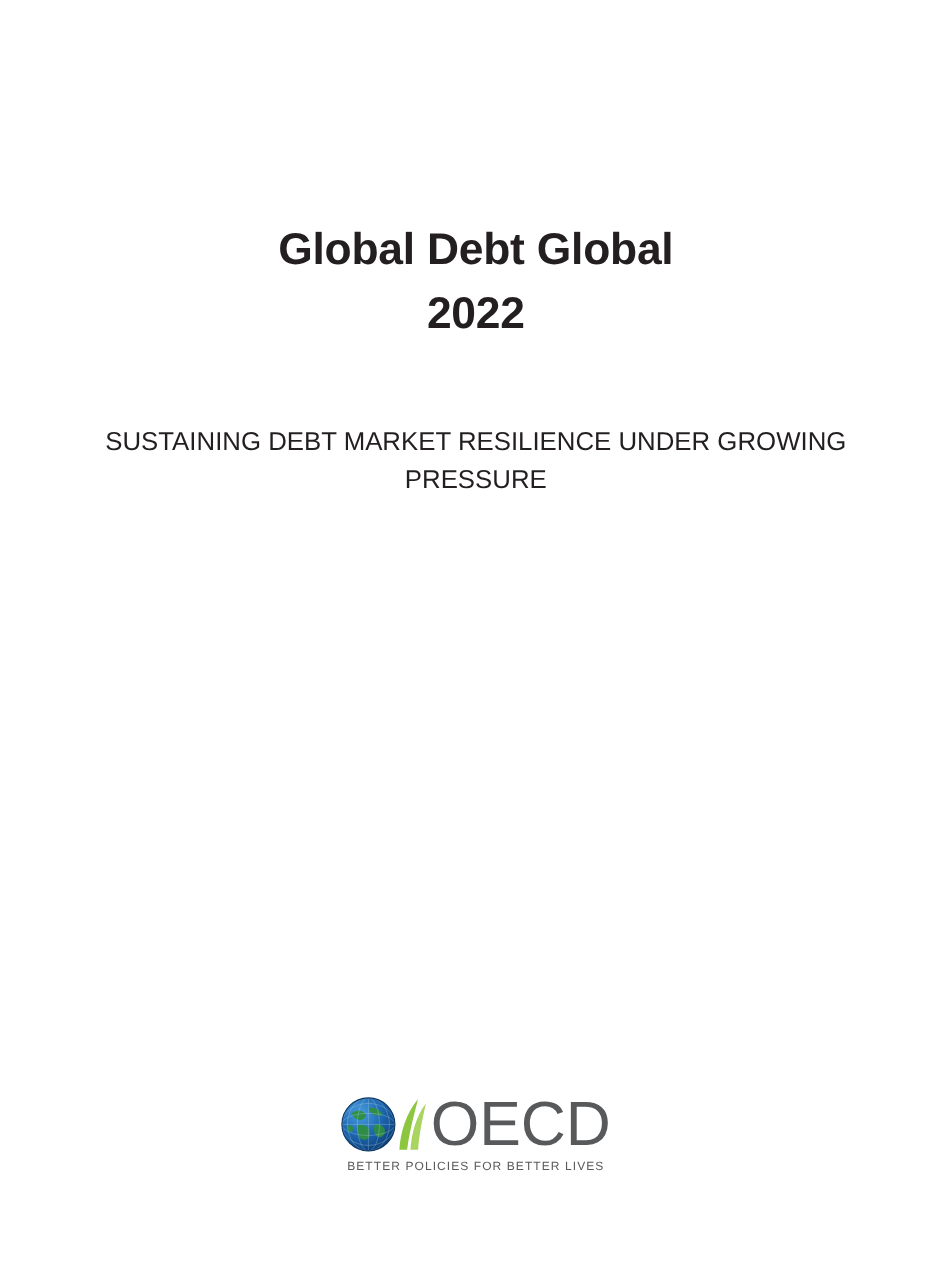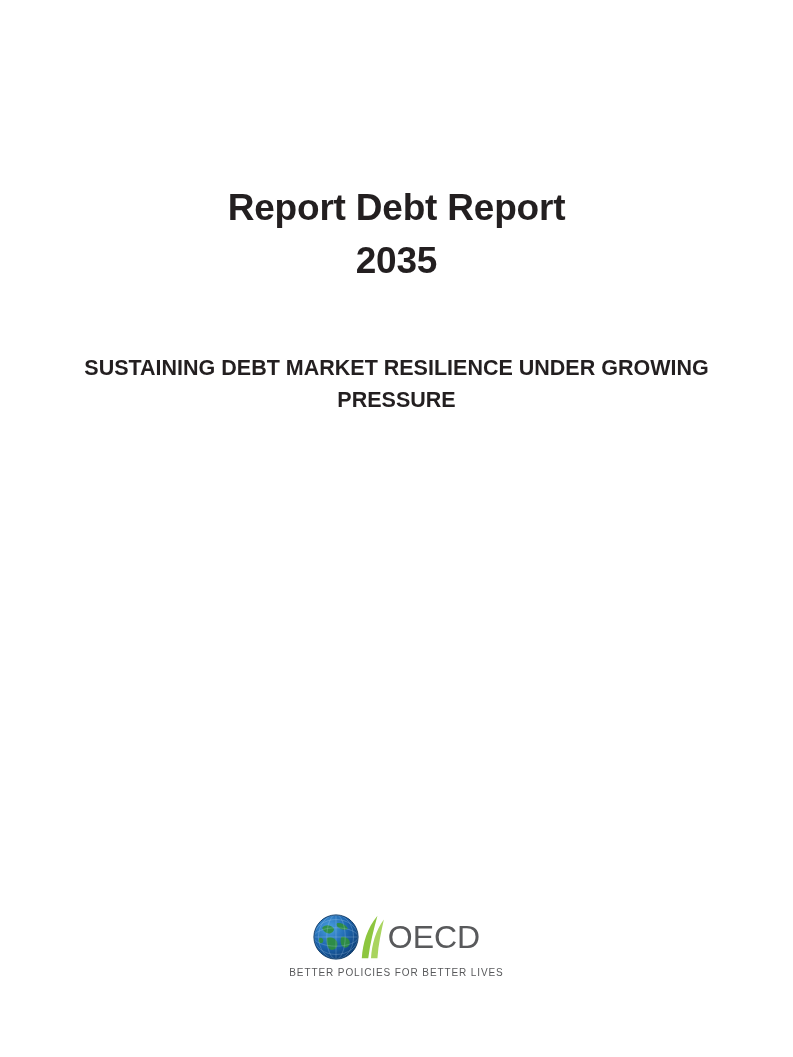--- a/index.html
+++ b/index.html
@@ -44,21 +44,21 @@
 
   .subtitle-block {
     position: absolute;
     top: 352px;
     left: 0;
     width: 793px;
     text-align: center;
   }
   .doc-subtitle {
     font-size: 21.5px;
-    font-weight: bold;
+    font-weight: normal;
     line-height: 1.5;
     color: #231f20;
     margin: 0;
     padding: 0 43px;
   }
 
   
   .logo-area {
     position: absolute;
     top: 912px;
@@ -80,21 +80,21 @@
     display: block;
   }
   .swoosh {
     width: 30px;
     height: 46px;
     display: block;
     margin-left: -3px;
   }
   .oecd-word {
     font-family: "Liberation Sans", sans-serif;
-    font-size: 32px;
+    font-size: 52px;
     font-weight: normal;
     letter-spacing: 0px;
     color: #58595b;
     line-height: 1;
     margin-left: 2px;
   }
   .logo-tagline {
     font-family: "Liberation Sans", sans-serif;
     font-size: 10px;
     letter-spacing: 0.9px;
@@ -103,22 +103,22 @@
     white-space: nowrap;
   }
 </style>
 </head>
 <body>
 
 <div class="page">
 
   <div class="title-block">
     <h1 class="doc-title">
-      <span>Report Debt Report</span><br>
-      <span>2035</span>
+      <span>Global Debt Global</span><br>
+      <span>2022</span>
     </h1>
   </div>
 
   <div class="subtitle-block">
     <p class="doc-subtitle">SUSTAINING DEBT MARKET RESILIENCE UNDER GROWING PRESSURE</p>
   </div>
 
   <div class="logo-area">
     <div class="logo-row">
 

